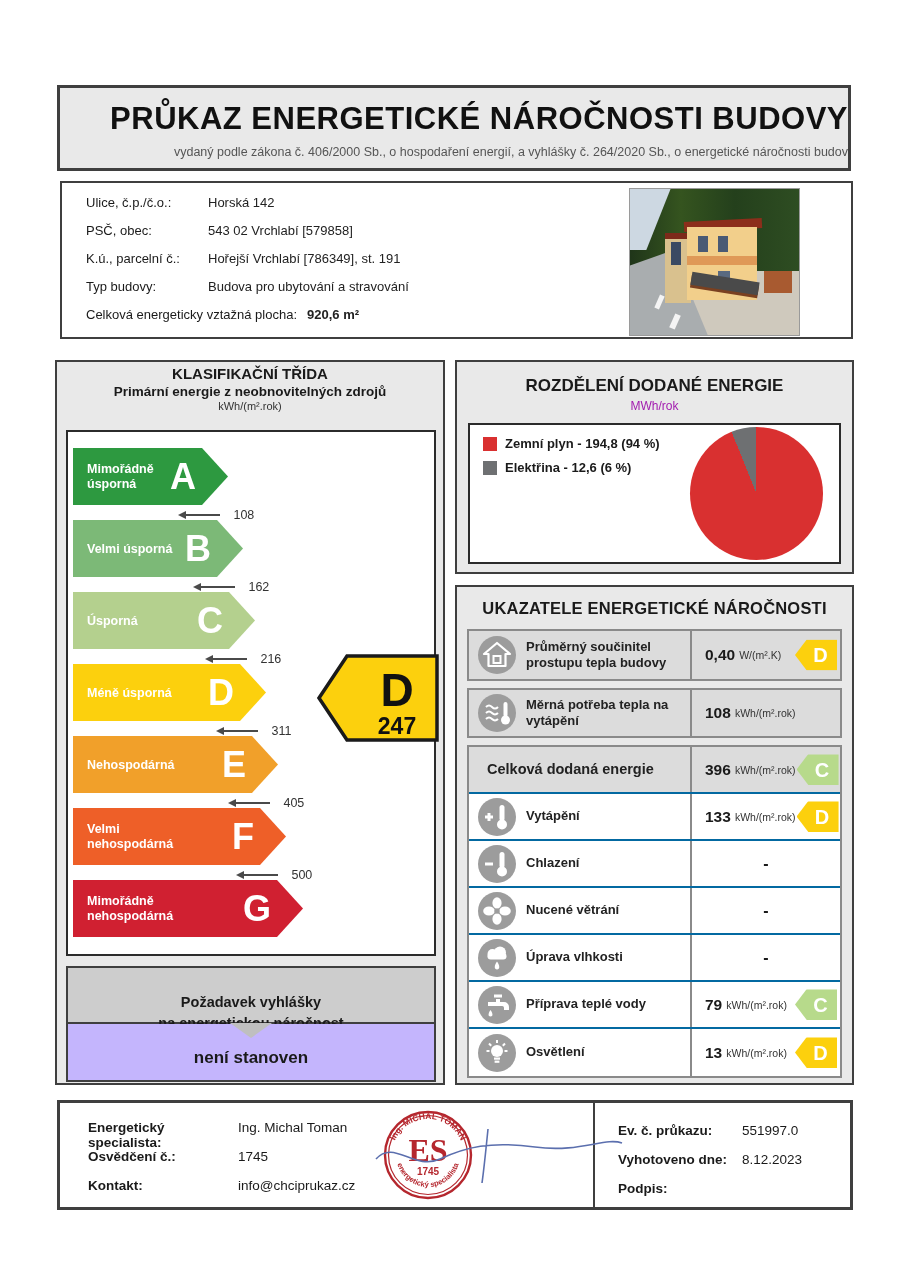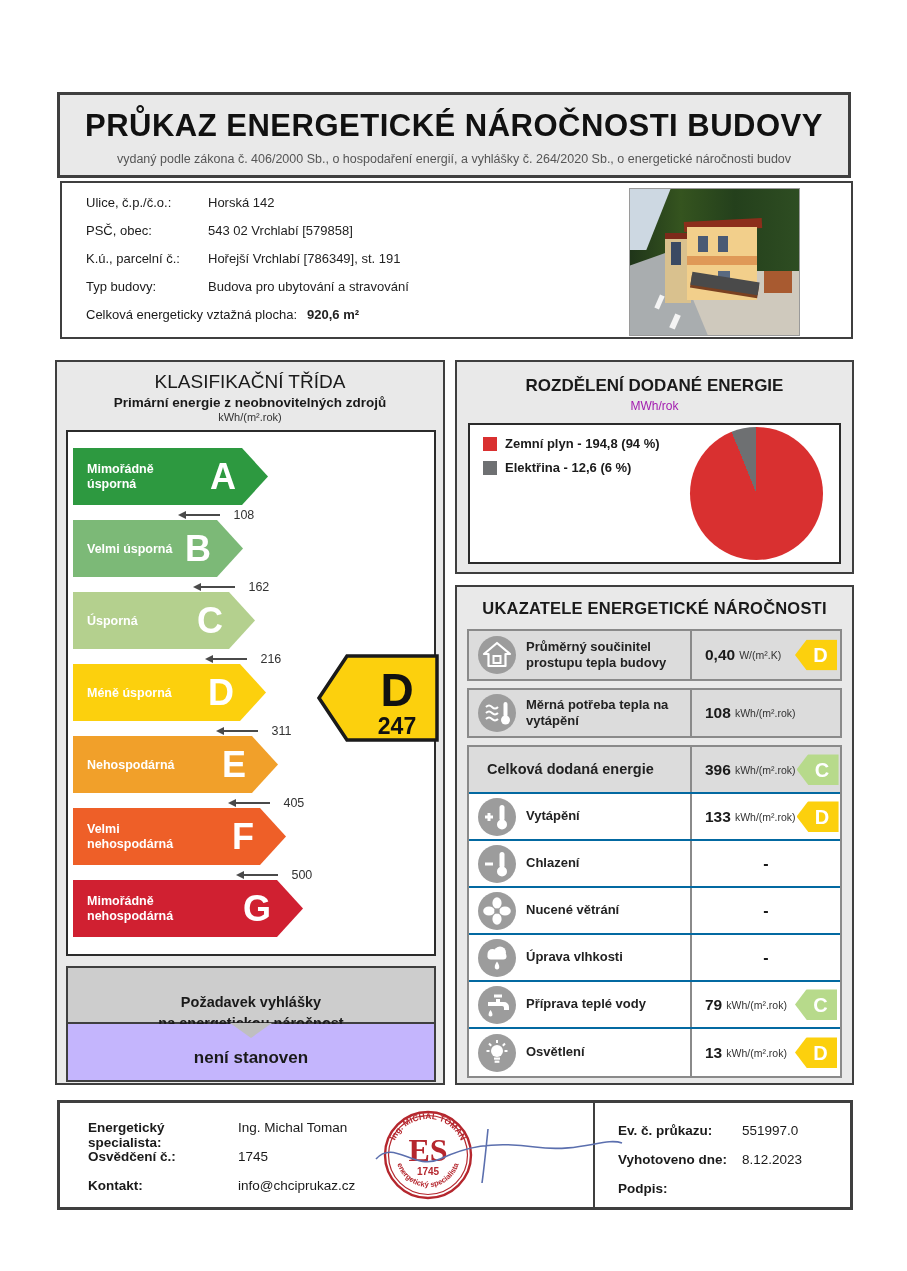--- a/index.html
+++ b/index.html
@@ -1,21 +1,21 @@
 <!DOCTYPE html>
 <html><head>
 <meta charset="utf-8">
 <style>
   html,body{margin:0;padding:0;background:#fff;}
   .page{position:relative;width:907px;height:1271px;background:#fff;
         font-family:"Liberation Sans",sans-serif;color:#1a1a1a;overflow:hidden;}
   .box{position:absolute;box-sizing:border-box;border:3px solid #3f3f3f;background:#e9e9e9;}
 
   
-  .header{left:57px;top:85px;width:794px;height:86px;text-align:center;margin-top:7px;}
+  .header{left:57px;top:85px;width:794px;height:86px;text-align:right;}
   .header .title{font-size:31px;font-weight:bold;letter-spacing:.5px;margin-top:13px;color:#111;}
   .header .subtitle{font-size:12.5px;color:#555;margin-top:8px;}
 
   
   .info{left:60px;top:181px;width:793px;height:158px;background:#fff;border-width:2px;}
   .info-rows{position:absolute;left:24px;top:12px;}
   .info-row{display:flex;font-size:13px;margin-bottom:13px;}
   .info-row .lbl{font-weight:normal;width:122px;flex:none;}
   .info-row .val{color:#222;}
   .info-row.area .lbl{width:auto;margin-right:10px;}
@@ -38,33 +38,33 @@
   .ph-band{left:34%;top:46%;width:41%;height:6%;background:#d98b4a;opacity:.8;}
   .ph-win1{left:40%;top:32%;width:6%;height:11%;background:#4a5a74;}
   .ph-win2{left:52%;top:32%;width:6%;height:11%;background:#4a5a74;}
   .ph-win3{left:52%;top:56%;width:7%;height:9%;background:#5a6a80;}
   .ph-ramp{left:36%;top:60%;width:40%;height:9%;background:#4a4a4a;transform:rotate(9deg);box-shadow:0 3px 0 #7a4020;}
   .ph-fence{right:4%;top:56%;width:17%;height:15%;background:#a85a30;}
   .ph-ground{left:30%;bottom:0;width:70%;height:22%;background:#cfc9bd;}
 
   
   .panel-left{left:55px;top:360px;width:390px;height:725px;border-width:2px;}
-  .panel-left .p-title{font-size:19px;font-weight:normal;text-align:center;margin-top:9px;}
+  .panel-left .p-title{font-size:15px;font-weight:bold;text-align:center;margin-top:3px;}
   .panel-left .p-sub{font-size:13.5px;font-weight:bold;text-align:center;margin-top:2px;}
   .panel-left .p-unit{font-size:11px;text-align:center;color:#333;margin-top:1px;}
   .chart-area{position:absolute;left:9px;top:68px;width:370px;height:526px;background:#fff;border:2px solid #2b2b2b;box-sizing:border-box;}
   .band-row{position:relative;height:72px;}
   .band-row.first{margin-top:16px;}
   .band{position:relative;margin-left:5px;height:57px;color:#fff;
         clip-path:polygon(0 0,calc(100% - 26px) 0,100% 50%,calc(100% - 26px) 100%,0 100%);}
   .band-label{position:absolute;left:14px;top:50%;transform:translateY(-50%);
               font-size:12.5px;font-weight:bold;line-height:1.2;width:104px;}
   .band-letter{position:absolute;right:32px;top:50%;transform:translateY(-50%);
                font-size:36px;font-weight:bold;}
-  .band-a{background:#2d9940;padding-left:40px;} .band-b{background:#7cb977;} .band-c{background:#b4d08e;}
+  .band-a{background:#2d9940;} .band-b{background:#7cb977;} .band-c{background:#b4d08e;}
   .band-d{background:#fcd00d;} .band-e{background:#f1a02a;} .band-f{background:#ee5f28;}
   .band-g{background:#d02031;}
   .tick{position:absolute;top:57px;height:15px;white-space:nowrap;}
   .tick-line{display:inline-block;width:40px;height:1.5px;background:#4a4a4a;position:relative;vertical-align:middle;}
   .tick-line::before{content:"";position:absolute;left:-2px;top:-3.4px;width:0;height:0;
      border-right:8px solid #4a4a4a;border-top:4px solid transparent;border-bottom:4px solid transparent;}
   .tick-num{font-size:12.5px;color:#333;margin-left:9px;vertical-align:middle;}
   .rating-pointer{position:absolute;left:258px;top:288px;}
   .req-box{position:absolute;left:9px;top:604px;width:370px;height:58px;background:#cdcdcd;
            border:2px solid #3f3f3f;box-sizing:border-box;text-align:center;

